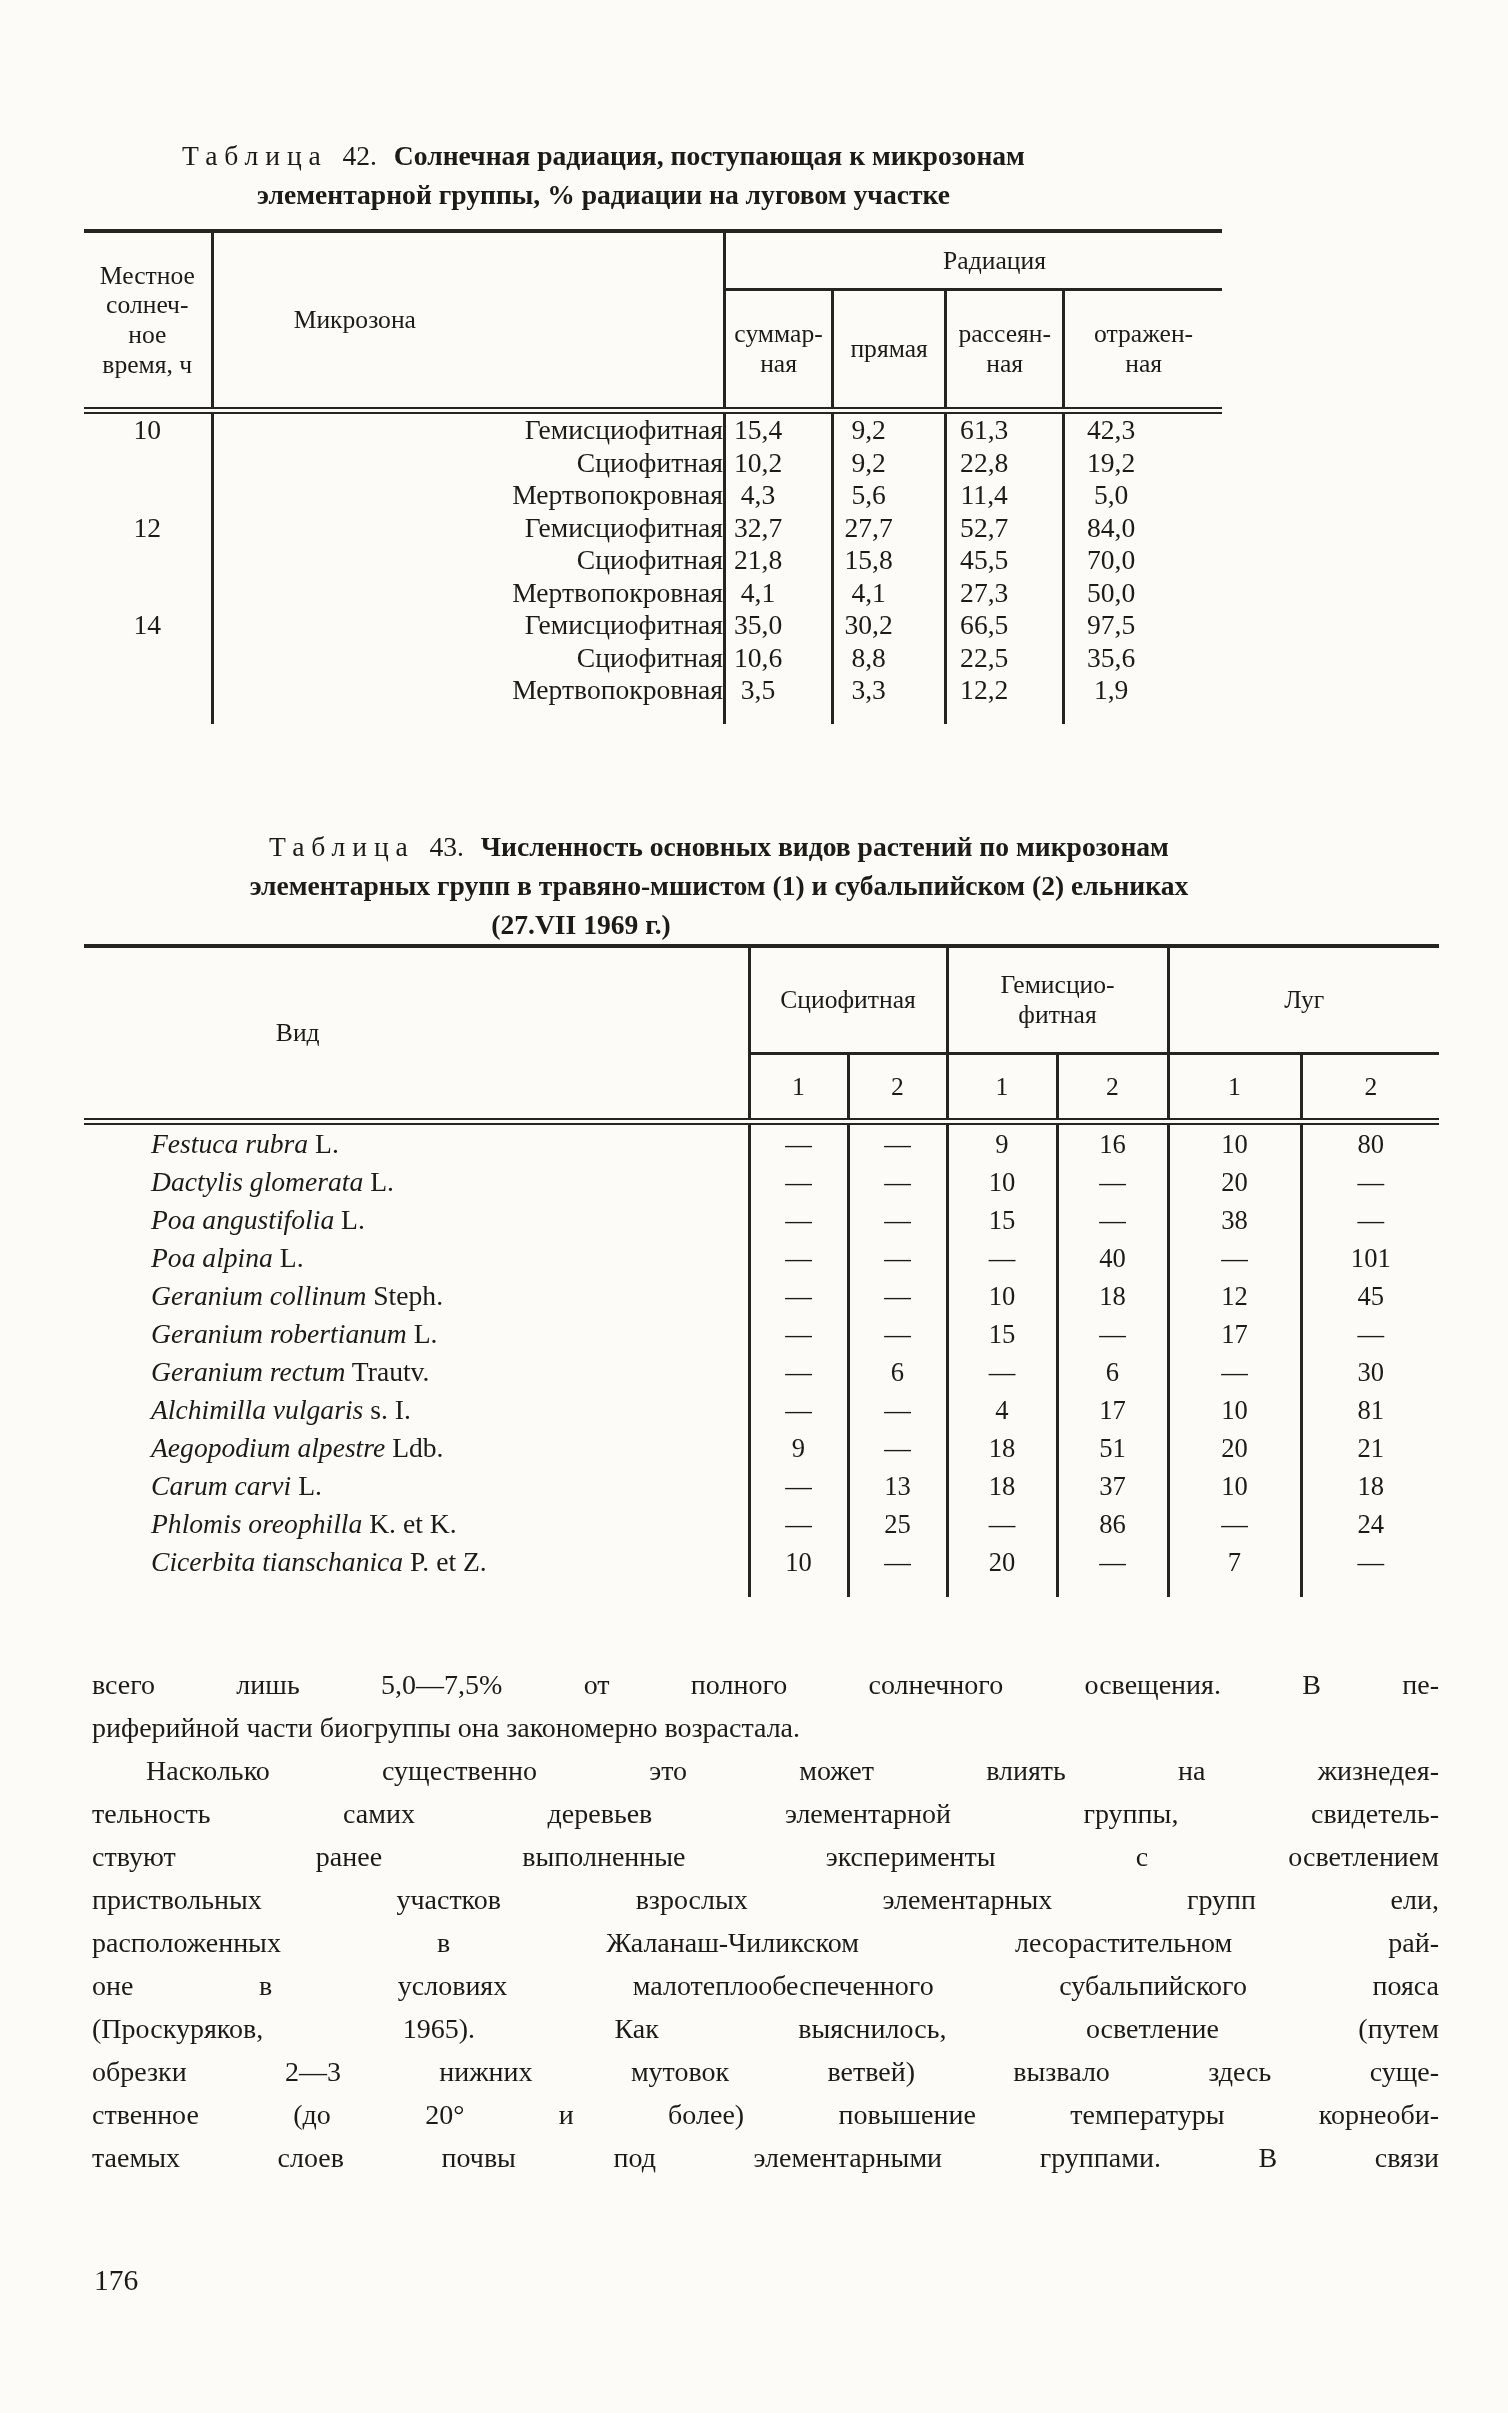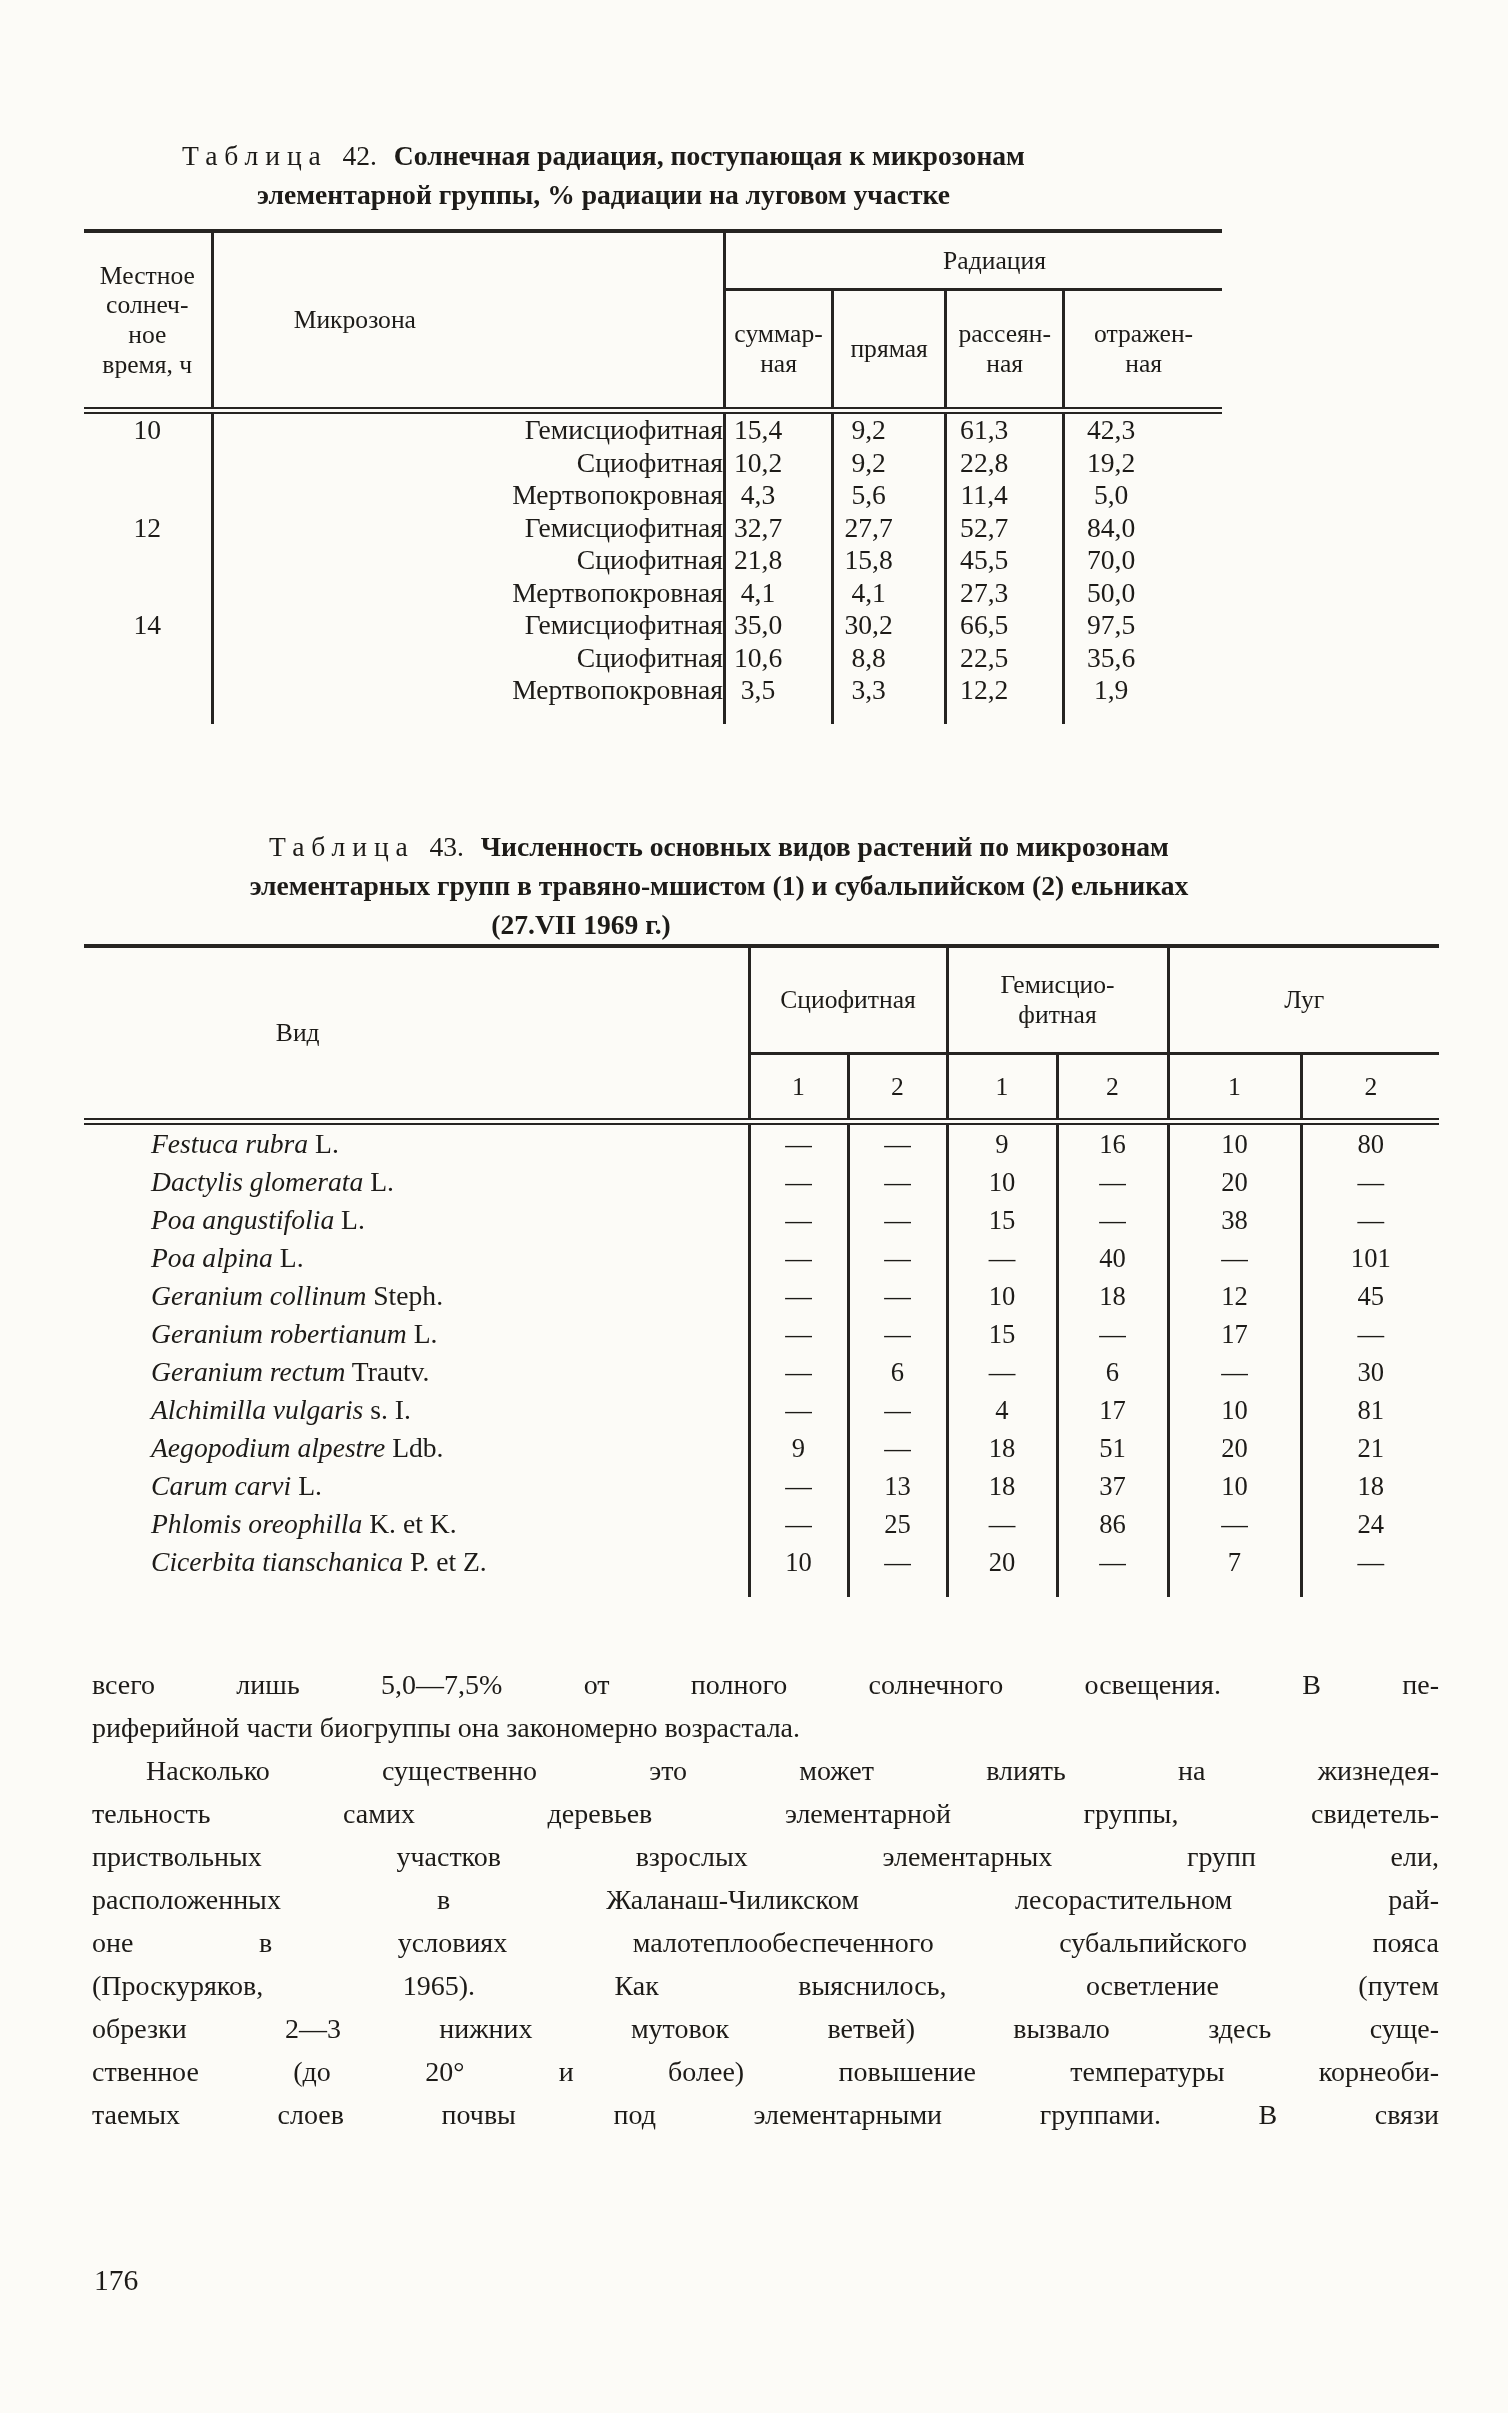--- a/index.html
+++ b/index.html
@@ -351,20 +351,21 @@
           <td></td>
         </tr>
       </tbody>
   </table>
 
   <div class="bodytext" id="bodytext">
       <div class="bt-line just">всего лишь 5,0—7,5% от полного солнечного освещения. В пе-</div>
       <div class="bt-line">риферийной части биогруппы она закономерно возрастала.</div>
       <div class="bt-line just ind">Насколько существенно это может влиять на жизнедея-</div>
       <div class="bt-line just">тельность самих деревьев элементарной группы, свидетель-</div>
+      <div class="bt-line just">ствуют ранее выполненные эксперименты с осветлением</div>
       <div class="bt-line just">приствольных участков взрослых элементарных групп ели,</div>
       <div class="bt-line just">расположенных в Жаланаш-Чиликском лесорастительном рай-</div>
       <div class="bt-line just">оне в условиях малотеплообеспеченного субальпийского пояса</div>
       <div class="bt-line just">(Проскуряков, 1965). Как выяснилось, осветление (путем</div>
       <div class="bt-line just">обрезки 2—3 нижних мутовок ветвей)  вызвало здесь суще-</div>
       <div class="bt-line just">ственное (до 20° и более) повышение температуры корнеоби-</div>
       <div class="bt-line just">таемых слоев почвы под элементарными группами. В связи</div>
     </div>
 
   <div class="pagenum">176</div>

